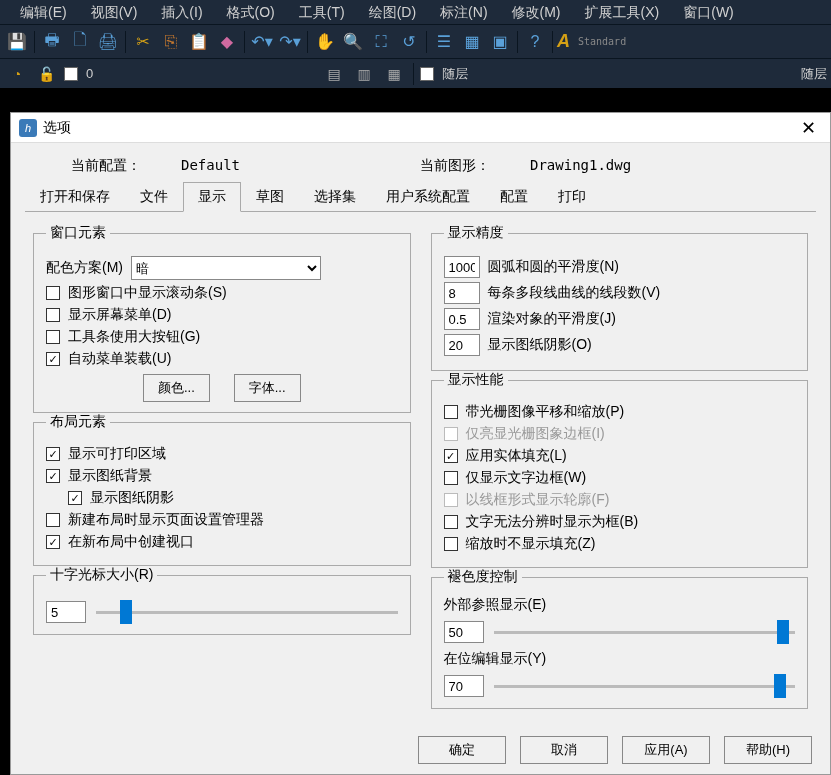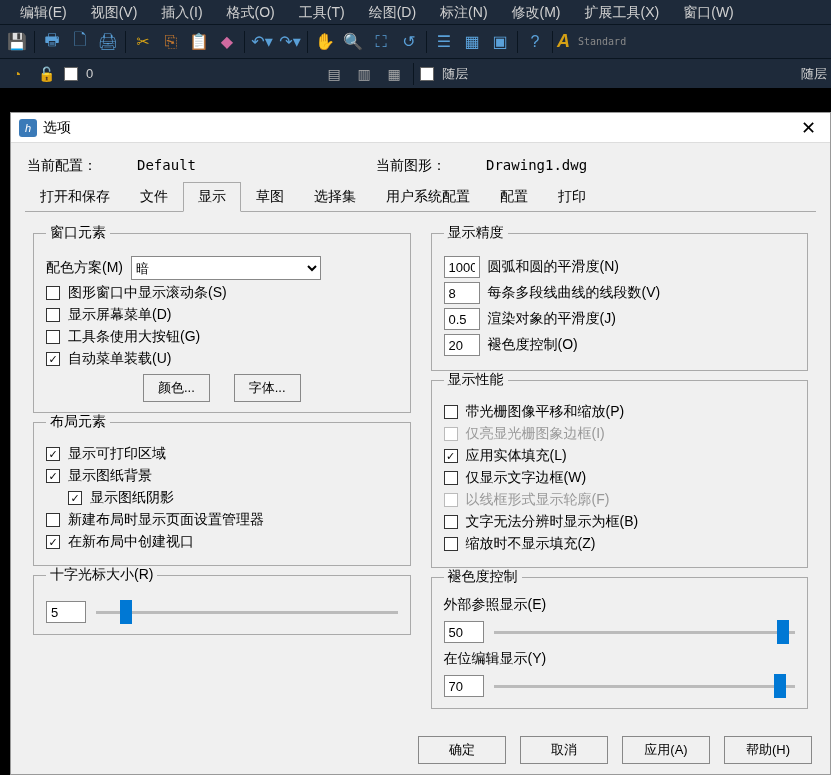--- a/index.html
+++ b/index.html
@@ -24,21 +24,21 @@
 
 
 .dialog { position: absolute; left: 10px; top: 112px; width: 821px; height: 663px; background: #f0f0f0; border: 1px solid #999; display: flex; flex-direction: column; }
 .dlg-title { height: 30px; display: flex; align-items: center; padding: 0 8px; background: #fff; border-bottom: 1px solid #ddd; }
 .dlg-title-icon { width: 18px; height: 18px; background: #3a7ab8; border-radius: 3px; margin-right: 6px; display: flex; align-items: center; justify-content: center; color: #fff; font-size: 11px; font-style: italic; }
 .dlg-title-text { font-size: 14px; flex: 1; }
 .dlg-close { font-size: 18px; cursor: pointer; padding: 0 6px; font-family: Arial; }
 
 .dlg-body { flex: 1; padding: 8px 14px; display: flex; flex-direction: column; }
 .config-row { display: flex; padding: 6px 2px; font-size: 14px; }
-.config-label { width: 110px; }
+.config-label { width: 110px; margin-left: 44px; }
 .config-value { font-family: monospace; }
 .config-right { margin-left: 180px; }
 .config-value2 { margin-left: 40px; font-family: monospace; }
 
 .tabs { display: flex; border-bottom: 1px solid #aaa; }
 .tab { padding: 5px 14px; font-size: 14px; cursor: pointer; border: 1px solid transparent; border-bottom: none; position: relative; top: 1px; }
 .tab.active { background: #f0f0f0; border-color: #aaa; border-bottom: 1px solid #f0f0f0; }
 
 .tab-content { flex: 1; display: flex; gap: 20px; padding: 12px 8px 0; }
 .col { flex: 1; display: flex; flex-direction: column; }
@@ -236,21 +236,21 @@
           <div class="row">
               <input type="text" value="8" style="">
               <span>每条多段线曲线的线段数(V)</span>
             </div>
           <div class="row">
               <input type="text" value="0.5" style="">
               <span>渲染对象的平滑度(J)</span>
             </div>
           <div class="row">
               <input type="text" value="20" style="">
-              <span>褪色度控制(O)</span>
+              <span>显示图纸阴影(O)</span>
             </div>
         </fieldset>
 
         <fieldset>
           <legend>显示性能</legend>
           <div class="row">
               <span class="cb"></span>
               <span>带光栅图像平移和缩放(P)</span>
             </div>
           <div class="row disabled">

